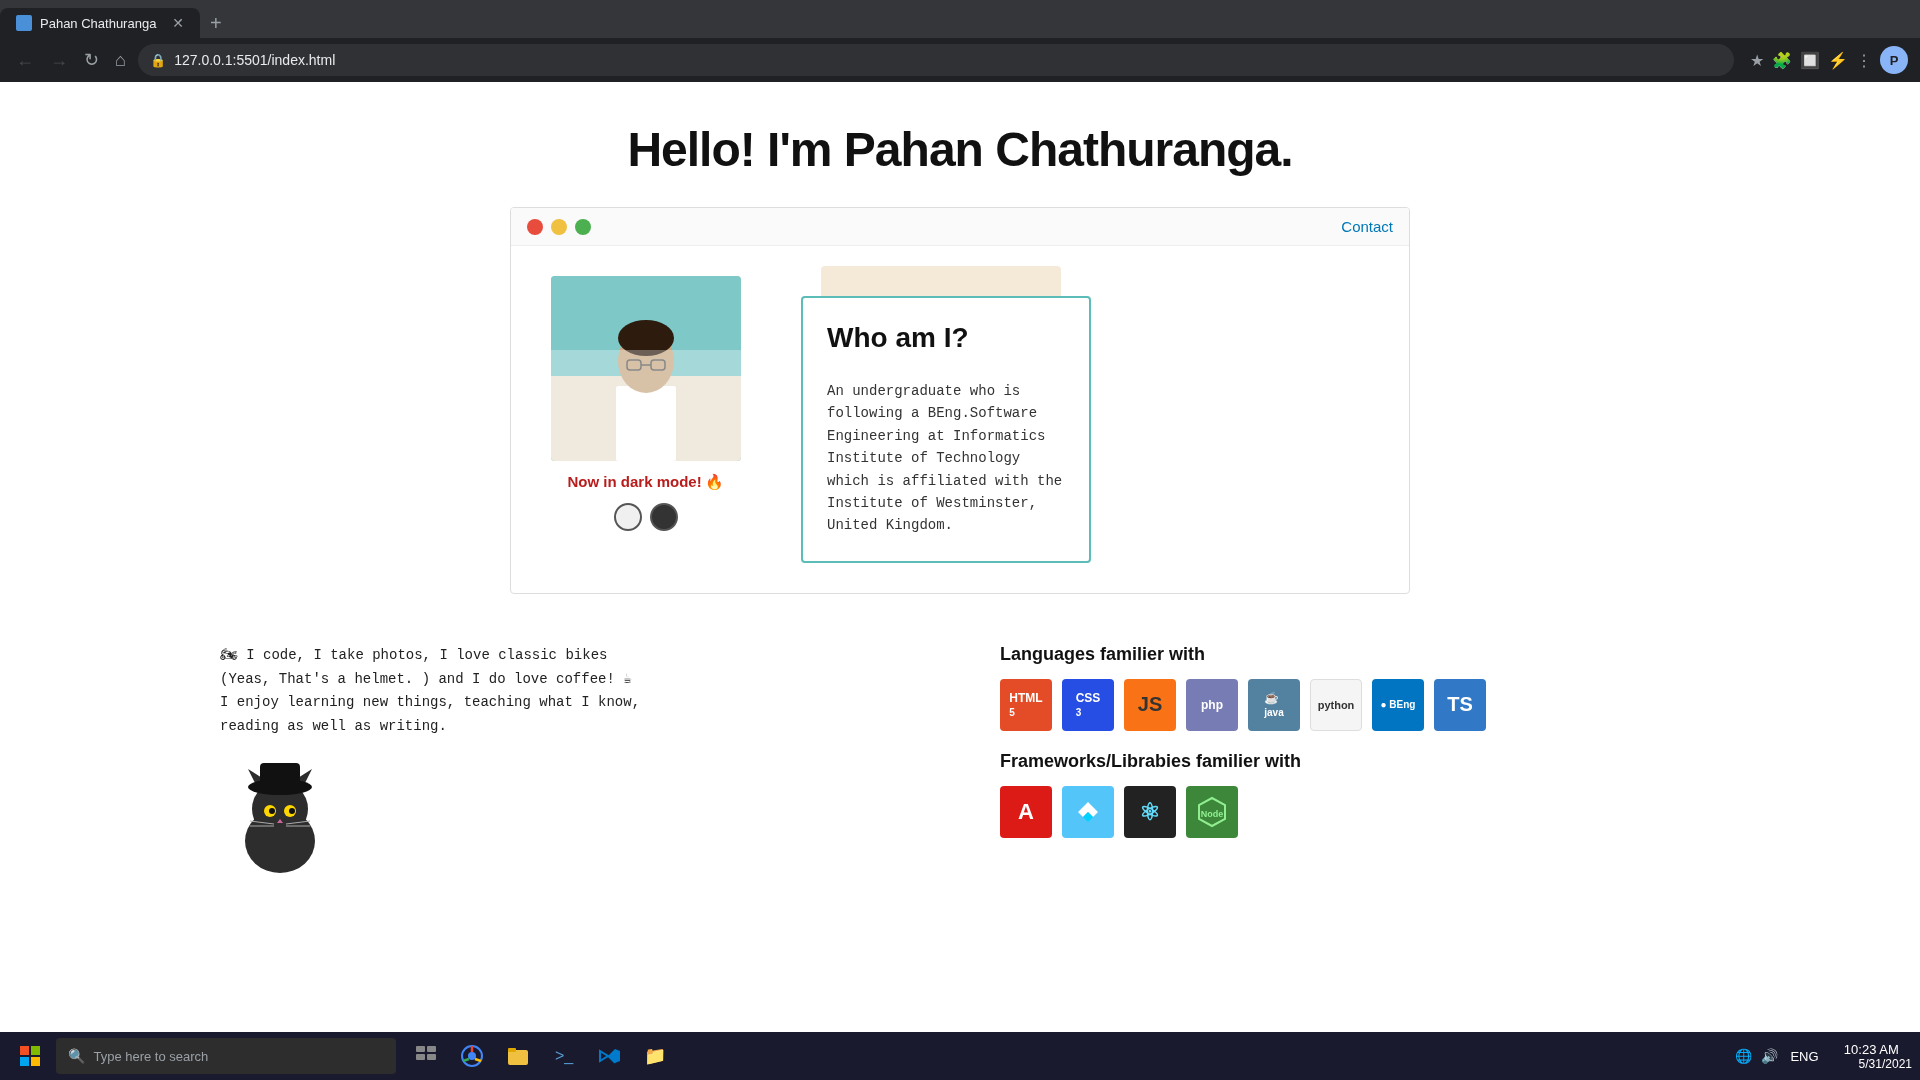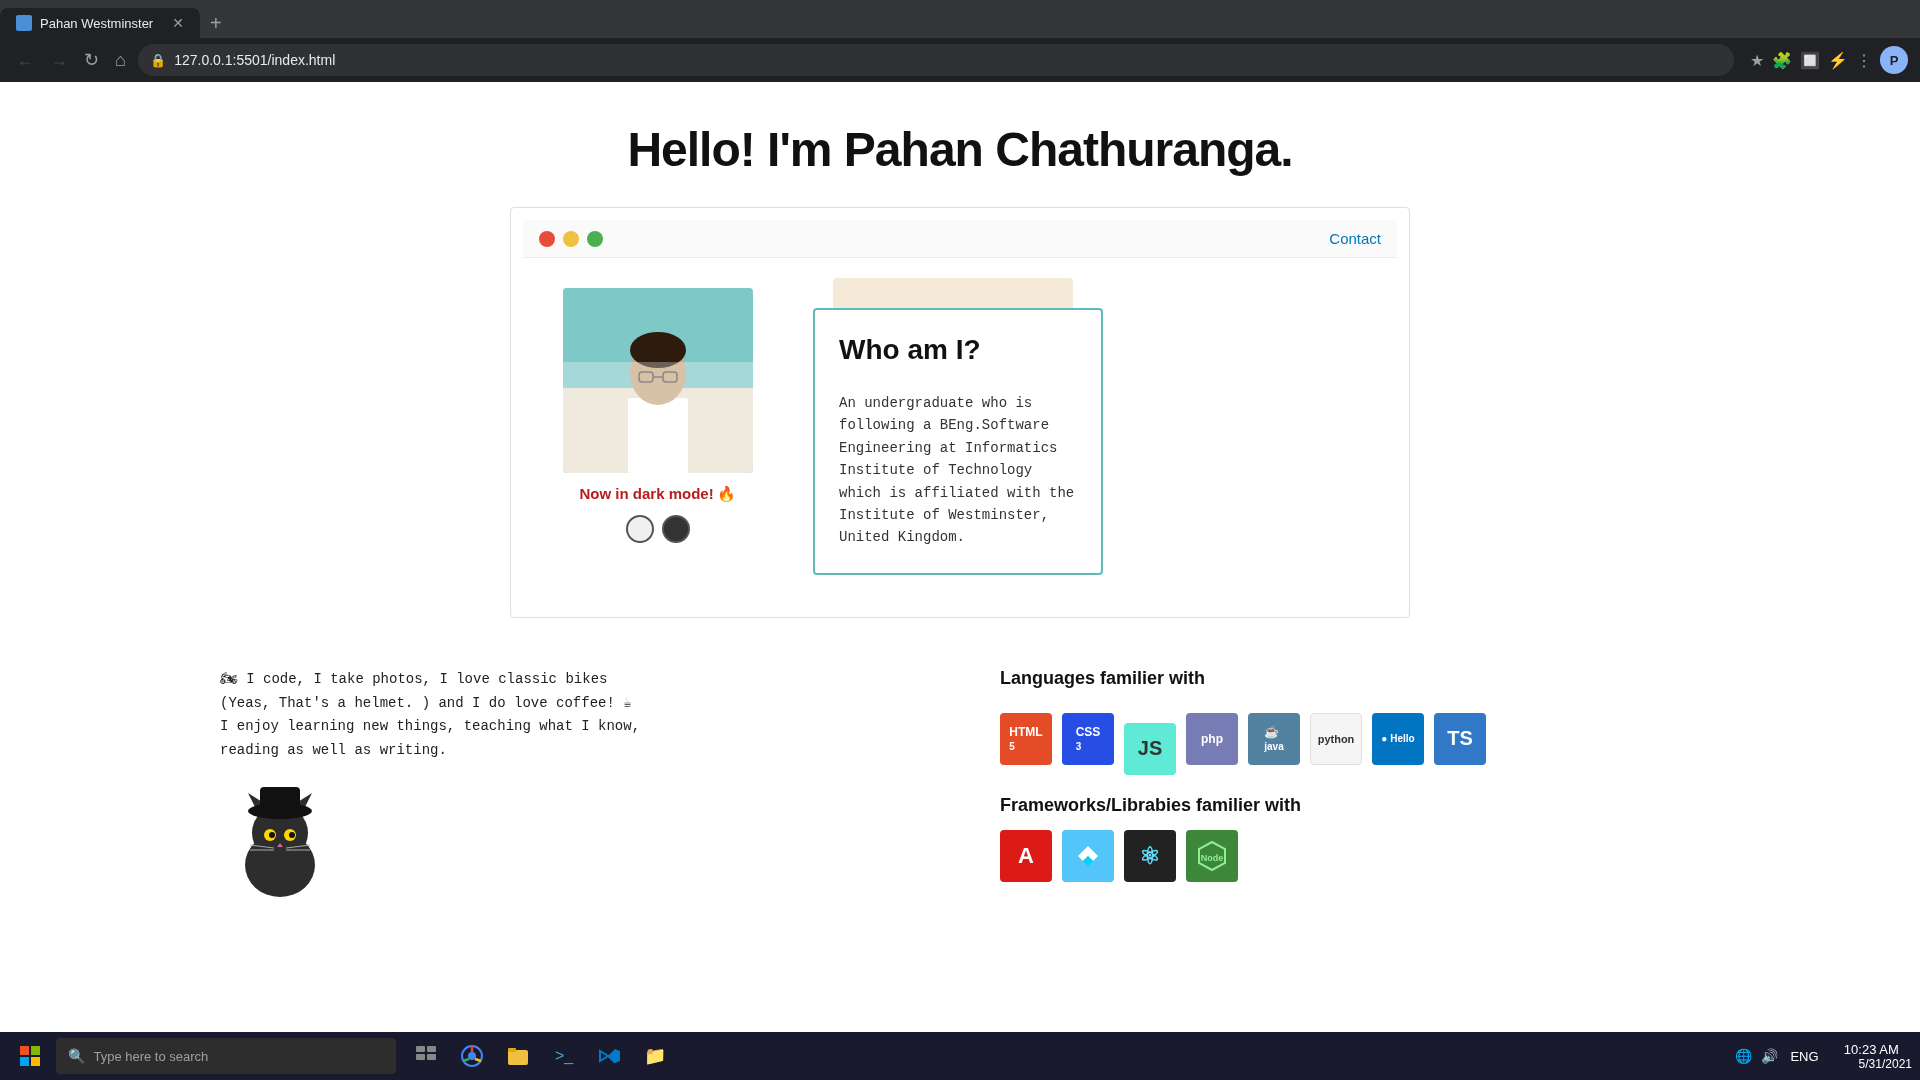--- a/index.html
+++ b/index.html
@@ -114,21 +114,21 @@
       letter-spacing: -1px;
     }
 
     
     .portfolio-card {
       width: 900px;
       margin: 0 auto;
       border: 1px solid #ddd;
       border-radius: 4px;
       background: #fff;
-      padding: 12px;
+      padding: 0;
       overflow: hidden;
     }
     .card-top-bar {
       display: flex;
       align-items: center;
       justify-content: space-between;
       padding: 10px 16px;
       background: #fafafa;
       border-bottom: 1px solid #eee;
     }
@@ -286,21 +286,21 @@
       border-radius: 4px;
       display: flex;
       align-items: center;
       justify-content: center;
       font-size: 12px;
       font-weight: bold;
       color: white;
     }
     .badge-html { background: #e34c26; }
     .badge-css { background: #264de4; }
-    .badge-js { background: #5eead4; color: #333; margin-top: 20px; }
+    .badge-js { background: #f97316; color: #333; }
     .badge-php { background: #787cb4; }
     .badge-java { background: #5382a1; }
     .badge-python { background: #f5f5f5; color: #333; border: 1px solid #ddd; font-size: 11px; }
     .badge-dart { background: #0175c2; font-size: 11px; }
     .badge-ts { background: #3178c6; }
 
     .frameworks-title {
       font-size: 18px;
       font-weight: bold;
       color: #111;
@@ -388,21 +388,21 @@
     .clock-date { font-size: 12px; margin-left: 28px; }
   </style>
 </head>
 <body>
 
 <div class="browser-chrome">
 
   <div class="tab-bar">
     <div class="tab">
       <span class="tab-favicon"></span>
-      <span>Pahan Westminster</span>
+      <span>Pahan Chathuranga</span>
       <span class="tab-close">✕</span>
     </div>
     <span class="tab-new">+</span>
   </div>
 
   <div class="address-bar-row">
     <span class="nav-btn disabled">←</span>
     <span class="nav-btn disabled">→</span>
     <span class="nav-btn">↻</span>
     <span class="nav-btn">⌂</span>
@@ -536,21 +536,21 @@
 
         <div class="tech-badge badge-java">
           <span>☕<br><small>java</small></span>
         </div>
 
         <div class="tech-badge badge-python">
           <span>python</span>
         </div>
 
         <div class="tech-badge badge-dart">
-          <span style="font-size:10px;">● Hello</span>
+          <span style="font-size:10px;">● BEng</span>
         </div>
 
         <div class="tech-badge badge-ts">
           <span style="font-size:20px;font-weight:bold;">TS</span>
         </div>
       </div>
 
       <div class="frameworks-title">Frameworks/Librabies familier with</div>
 
       <div class="framework-icons">

